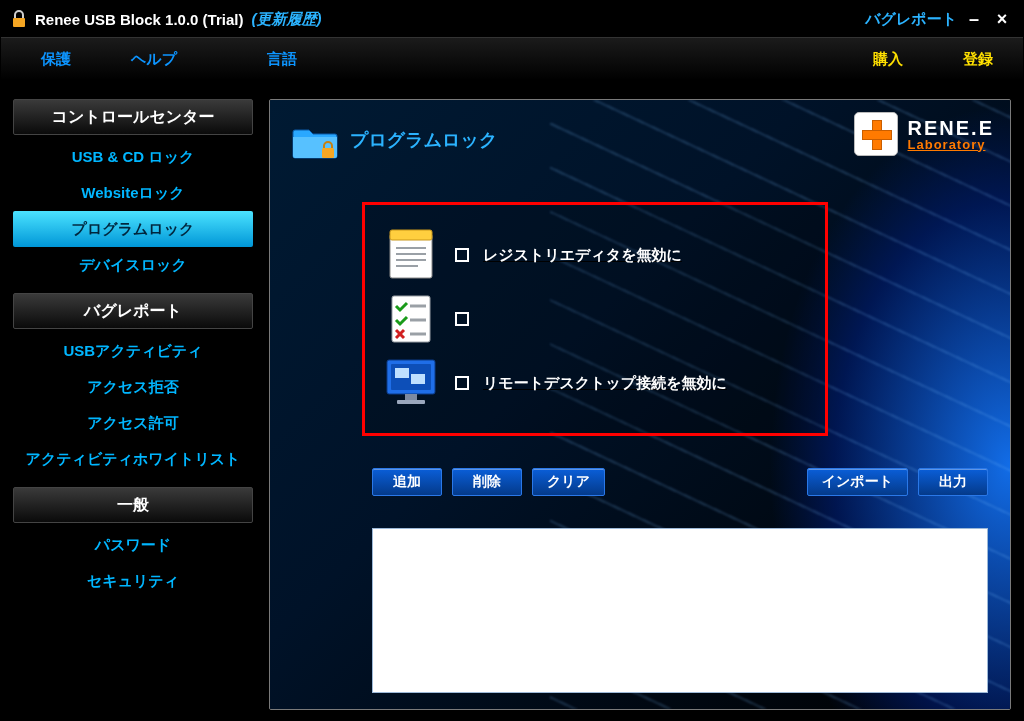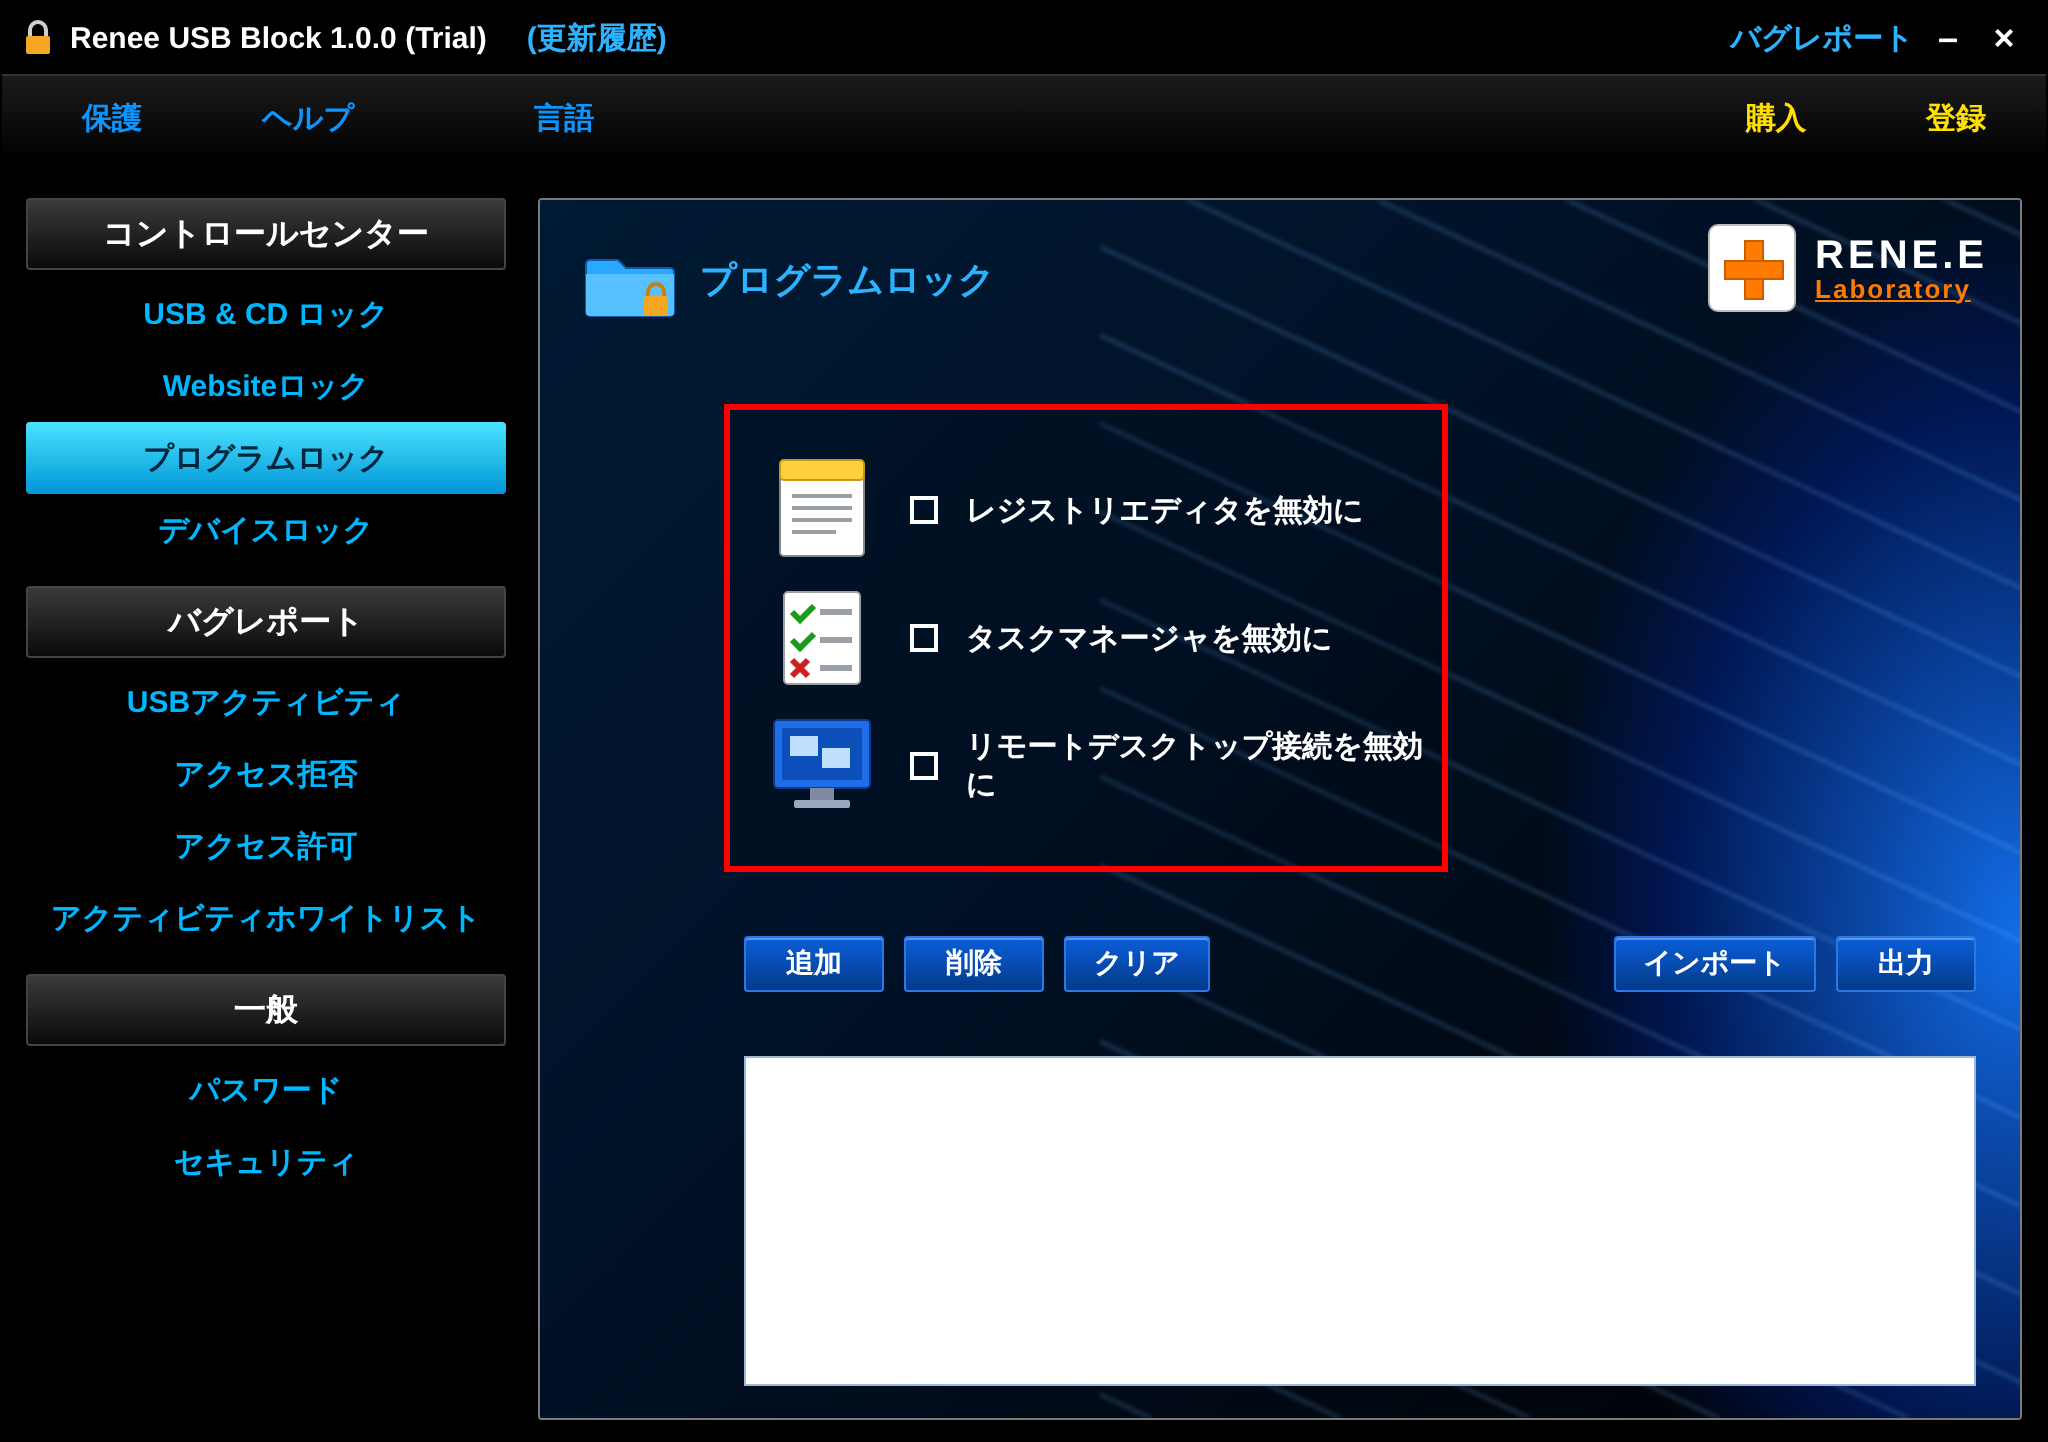--- a/index.html
+++ b/index.html
@@ -36,21 +36,21 @@
     height: 36px;
     background: #000;
     display: flex; align-items: center;
     padding: 0 10px;
     color: #fff;
     font-size: 15px;
     font-weight: bold;
   }
   .titlebar .lock-icon { margin-right: 8px; display:flex; align-items:center; }
   .titlebar .title-text { white-space: nowrap; }
-  .titlebar .changelog { color: var(--link-blue); margin-left: 20px; font-weight: bold; }
+  .titlebar .changelog { color: var(--link-blue); margin-left: 8px; font-weight: bold; font-style: italic; }
   .titlebar .spacer { flex: 1; }
   .titlebar .bugreport { color: var(--link-blue); font-weight: bold; }
   .titlebar .minbtn, .titlebar .closebtn {
     color: #fff; font-weight: bold; font-size: 18px;
     width: 22px; text-align: center; cursor: pointer; margin-left: 6px;
   }
   
   .menubar {
     height: 44px;
     background: linear-gradient(#1b1b1b, #000);
@@ -157,24 +157,25 @@
     content:""; position:absolute; background:#ff7a00; border:1px solid #c95e00;
   }
   .logo-mark .plus::before { left:10px; top:0; width:8px; height:28px; }
   .logo-mark .plus::after  { left:0; top:10px; width:28px; height:8px; }
   .logo-text { line-height: 1; }
   .logo-text .t1 { font-size: 20px; font-weight: 900; letter-spacing: 2px; }
   .logo-text .t2 { font-size: 13px; font-weight: 700; color: #ff7a00; letter-spacing: 1px; text-decoration: underline; }
 
   .redbox {
     margin-top: 16px; margin-left: 70px;
-    width: 362px;
+    width: 466px;
     border: 3px solid #ff0000;
     background: rgba(0,0,0,0.15);
     padding: 14px 6px 14px 18px;
+    text-decoration: underline;
   }
   .opt-row {
     display: flex; align-items: center; gap: 16px;
     color: #fff; font-size: 15px; font-weight: bold;
     margin: 8px 0;
     min-height: 56px;
   }
   .opt-icon { width: 56px; height: 56px; display:flex; align-items:center; justify-content:center; }
   .cb {
     width: 14px; height: 14px; border: 2px solid #fff; background: transparent;
@@ -323,21 +324,20 @@
                   <g stroke="#d12020" stroke-width="3">
                     <line x1="10" y1="38" x2="18" y2="46"></line>
                     <line x1="18" y1="38" x2="10" y2="46"></line>
                   </g>
                   <line x1="24" y1="42" x2="40" y2="42" stroke="#9aa0a6" stroke-width="3"></line>
                 </g>
               </svg>
             </div>
             <div class="opt-label">
               <span class="cb"></span>
-              <span>タスクマネージャを無効に</span>
             </div>
           </div>
 
           <div class="opt-row">
             <div class="opt-icon">
               <svg width="56" height="54" viewBox="0 0 56 54">
                 <rect x="4" y="4" width="48" height="34" rx="2" fill="#1f6ee8" stroke="#0a3a88"></rect>
                 <rect x="8" y="8" width="40" height="26" rx="1" fill="#0d4fb8"></rect>
                 <rect x="12" y="12" width="14" height="10" fill="#bfe0ff"></rect>
                 <rect x="28" y="18" width="14" height="10" fill="#bfe0ff"></rect>

